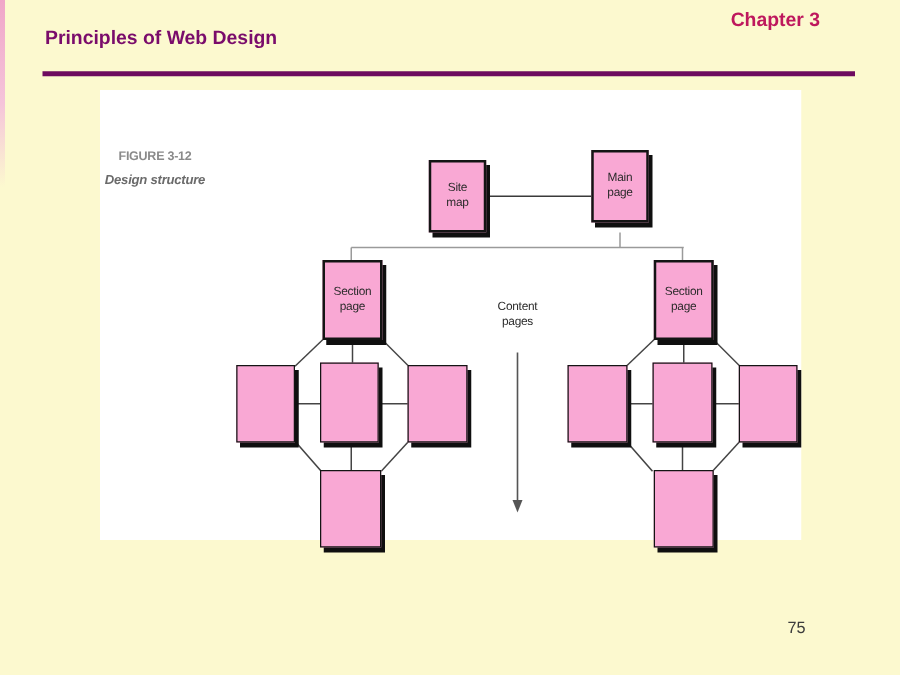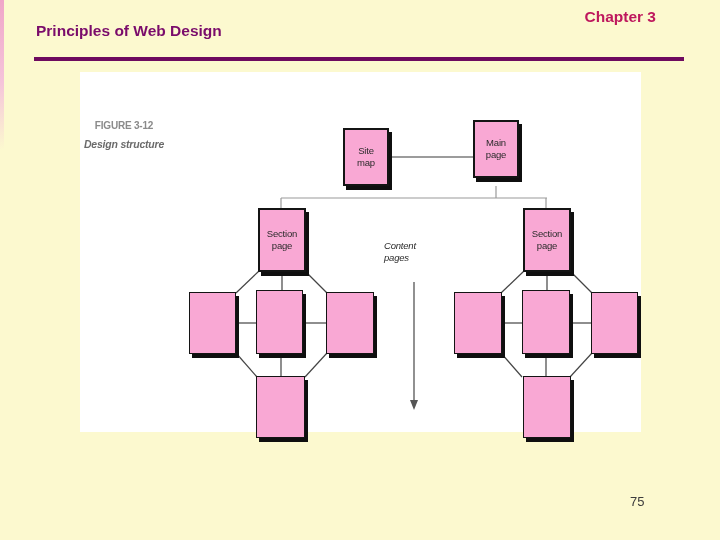--- a/index.html
+++ b/index.html
@@ -23,22 +23,22 @@
   .fig-caption .cap1{font-weight:bold;font-size:10px;letter-spacing:-0.2px;}
   .fig-caption .cap2{font-style:italic;font-weight:bold;font-size:10.5px;color:#6b6b6b;margin-top:7px;letter-spacing:-0.2px;}
 
   
   .dbox{position:absolute;box-sizing:border-box;background:#f9a8d4;border:1.5px solid #141414;
     box-shadow:3px 4px 0 #0f0f0f;display:flex;align-items:center;justify-content:center;
     text-align:center;font-size:9.5px;line-height:1.25;color:#2b2b2b;letter-spacing:-0.2px;
     white-space:pre-line;}
   .dbox.labeled{border-width:2px;}
 
-  .float-label{position:absolute;font-size:9.5px;line-height:1.3;color:#2b2b2b;
-    letter-spacing:-0.2px;white-space:pre-line;font-style:italic;}
+  .float-label{position:absolute;text-align:center;font-size:9.5px;line-height:1.3;color:#2b2b2b;
+    letter-spacing:-0.2px;white-space:pre-line;}
 
   svg.wires{position:absolute;left:0;top:0;}
   .page-number{position:absolute;left:630px;top:494px;font-size:13px;color:#3c3c3c;}
 </style>
 </head>
 <body>
 
 <div id="slide">
   <div id="edge-strip"></div>
 

